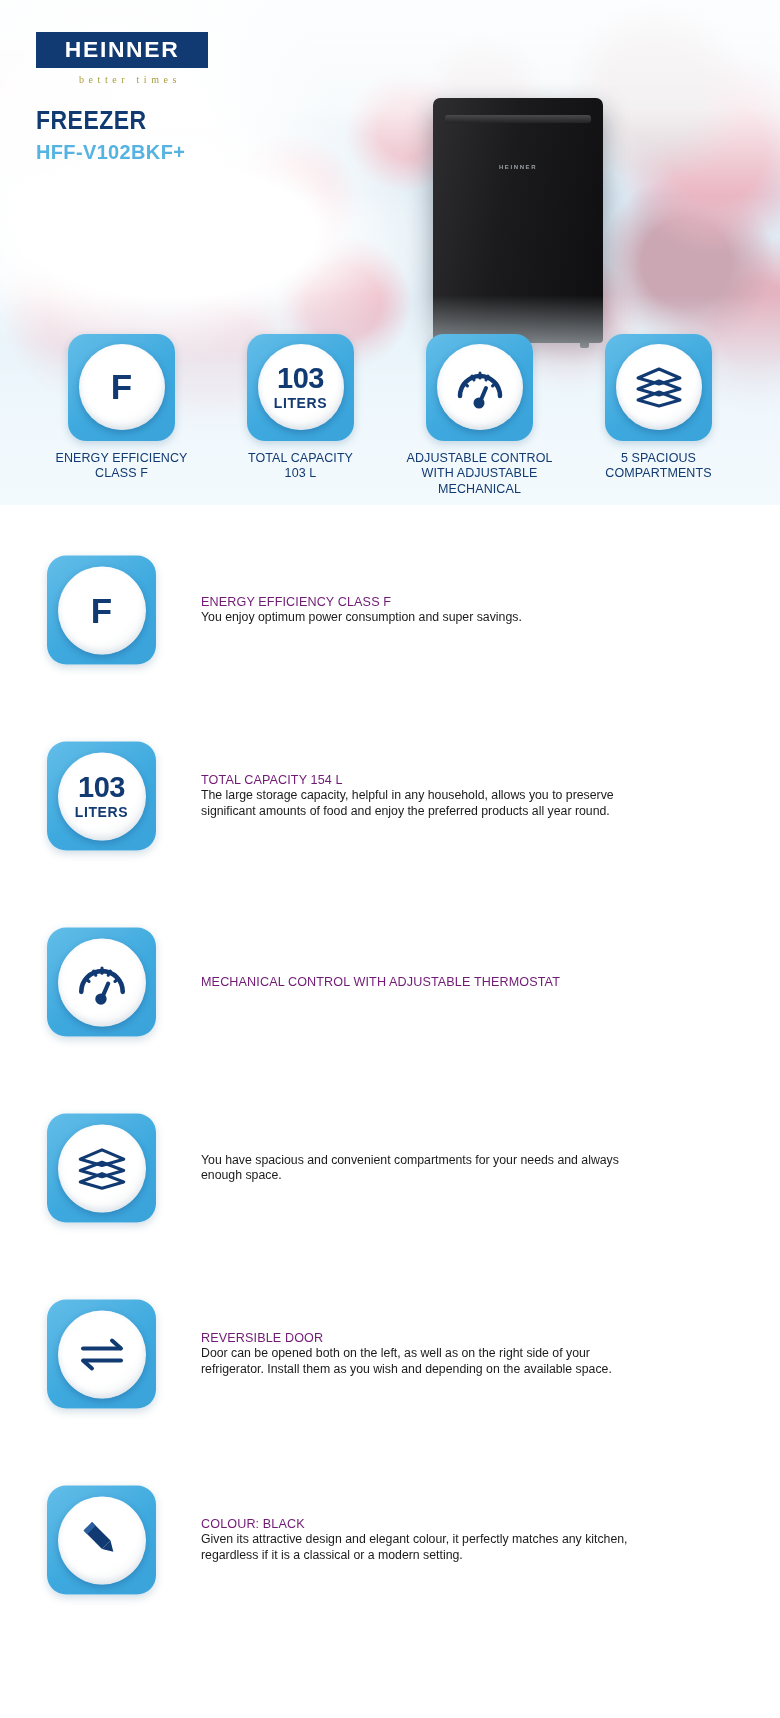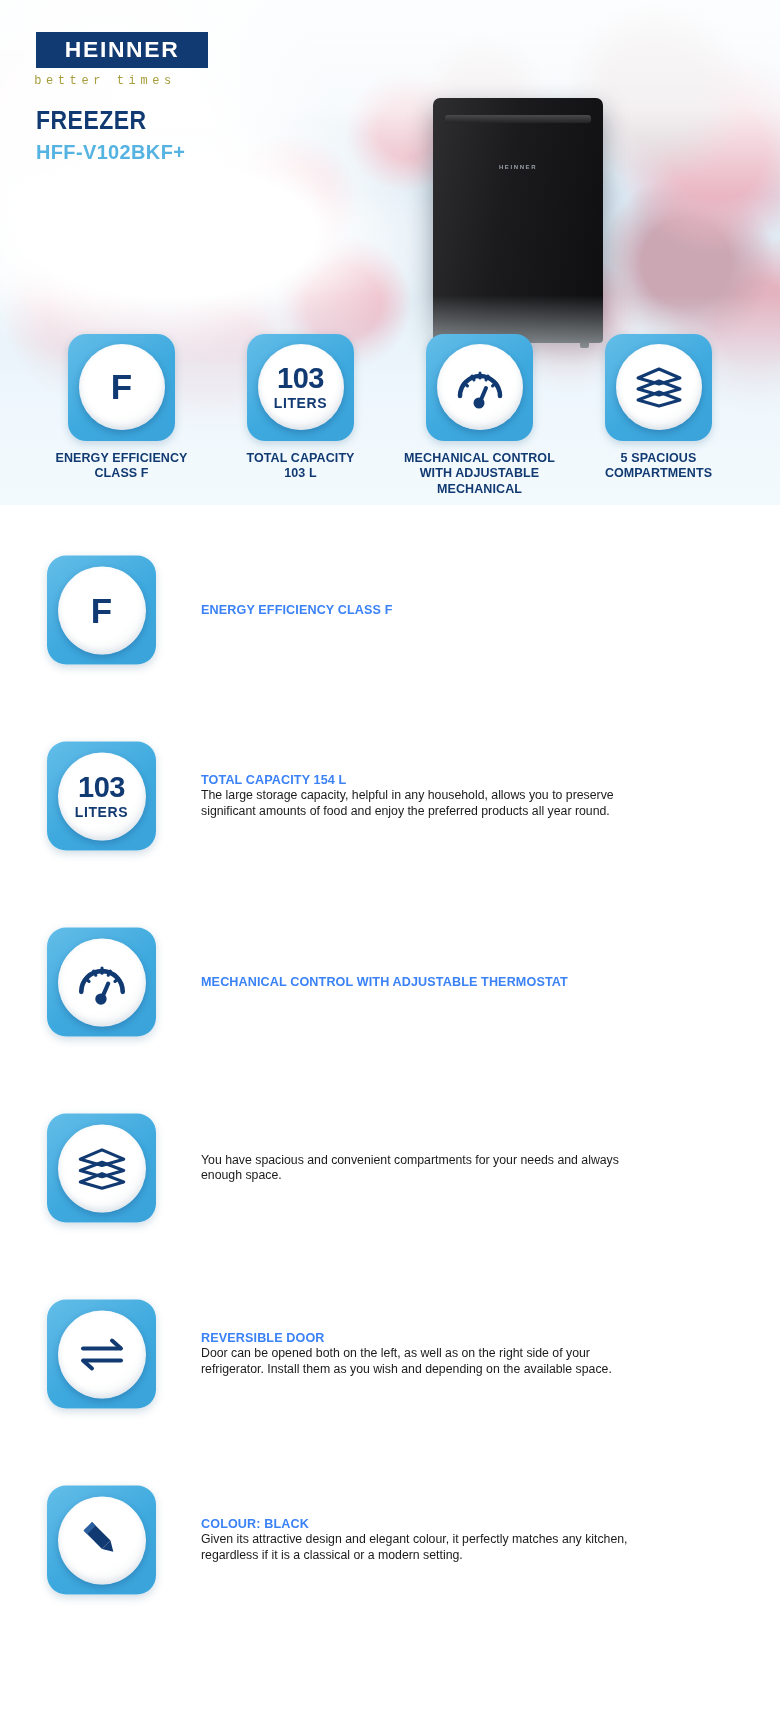--- a/index.html
+++ b/index.html
@@ -45,23 +45,23 @@
   
   .logo-box {
     position:absolute; left:36px; top:32px; width:172px; height:36px;
     background:#123a72; display:flex; align-items:center; justify-content:center;
   }
   .logo-text {
     color:#fff; font-size:22px; font-weight:bold; letter-spacing:1.6px;
     font-family:"Liberation Sans", sans-serif; transform:scaleX(1.04);
   }
   .tagline {
-    position:absolute; left:19px; top:74px; width:172px; text-align:center;
-    color:#a79d3c; font-size:12px; letter-spacing:4.6px;
-    font-family:Liberation Mono, monospace;
+    position:absolute; left:44px; top:74px; width:172px; text-align:center;
+    color:#a79d3c; font-size:10px; letter-spacing:4.6px;
+    font-family:Liberation Serif, serif;
   }
   .hero-title {
     position:absolute; left:36px; top:106px;
     color:#123a72; font-size:25px; font-weight:bold; letter-spacing:.5px;
     font-family:"Liberation Sans", sans-serif; transform:scaleX(.92); transform-origin:left;
   }
   .hero-model {
     position:absolute; left:36px; top:140px;
     color:#55b3e2; font-size:21px; font-weight:bold; letter-spacing:.4px;
     transform:scaleX(.95); transform-origin:left;
@@ -103,21 +103,21 @@
     width:86px; height:86px; border-radius:50%;
     background:radial-gradient(circle at 38% 30%, #ffffff 0%, #ffffff 58%, #eceff1 100%);
     box-shadow:0 3px 7px rgba(18,58,114,.30), inset 0 -3px 6px rgba(180,195,210,.45);
     display:flex; flex-direction:column; align-items:center; justify-content:center;
   }
   .badge-letter { color:#123a72; font-size:35px; font-weight:bold; }
   .badge-num { color:#123a72; font-size:29px; font-weight:bold; line-height:1; letter-spacing:-.5px; }
   .badge-unit { color:#123a72; font-size:14px; font-weight:bold; letter-spacing:.6px; margin-top:2px; }
   .badge-caption {
     margin-top:10px; text-align:center; color:#123a72;
-    font-size:12.5px; font-weight:bold; line-height:1.23; letter-spacing:.1px;
+    font-size:12.5px; font-weight:normal; line-height:1.23; letter-spacing:.1px;
   }
 
   
   .features { position:relative; width:780px; padding-top:12px; }
   .feature {
     position:relative; height:186px; display:flex; align-items:center;
   }
   .feature-badge {
     position:absolute; left:47px; top:50%; transform:translateY(-50%);
     width:109px; height:109px; border-radius:19px;
@@ -126,21 +126,21 @@
     box-shadow:0 3px 9px rgba(30,90,130,.20);
   }
   .feature-circle {
     width:88px; height:88px; border-radius:50%;
     background:radial-gradient(circle at 38% 30%, #ffffff 0%, #ffffff 58%, #edf0f2 100%);
     box-shadow:0 3px 7px rgba(18,58,114,.28), inset 0 -3px 6px rgba(180,195,210,.40);
     display:flex; flex-direction:column; align-items:center; justify-content:center;
   }
   .feature-text { position:absolute; left:201px; width:450px; }
   .feature-title {
-    color:#3b82f6; font-size:12.6px; font-weight:bold; letter-spacing:.12px; margin-bottom:1px;
+    color:#701a75; font-size:12.6px; font-weight:normal; letter-spacing:.12px; margin-bottom:1px;
   }
   .feature-desc { color:#1b1b1b; font-size:12.3px; line-height:1.26; }
 
   
   .ic { display:block; }
   .f-letter { color:#123a72; font-size:35px; font-weight:bold; }
   .f-num { color:#123a72; font-size:29px; font-weight:bold; line-height:1; letter-spacing:-.5px; }
   .f-unit { color:#123a72; font-size:14px; font-weight:bold; letter-spacing:.6px; margin-top:2px; }
 </style>
 </head>
@@ -204,21 +204,21 @@
               <line x1="28" y1="11" x2="28" y2="16"></line>
               <line x1="36" y1="14" x2="34" y2="18"></line>
               <line x1="44" y1="21" x2="40.5" y2="24"></line>
             </g>
             <line x1="28" y1="40" x2="34" y2="26" stroke="#123a72" stroke-width="4" stroke-linecap="round"></line>
             <circle cx="27" cy="41" r="5.5" fill="#123a72"></circle>
           </svg>
         </div>
       </div>
       <div class="badge-caption">
-        <div>MECHANICAL CONTROL</div>
+        <div>ADJUSTABLE CONTROL</div>
         <div>WITH ADJUSTABLE</div>
         <div>MECHANICAL</div>
       </div>
     </div>
 
     <div class="badge-cell">
       <div class="badge-tile">
         <div class="badge-circle">
           <svg class="ic" width="58" height="48" viewBox="0 0 58 48" aria-hidden="true">
             <g fill="none" stroke="#123a72" stroke-width="3" stroke-linejoin="round">
@@ -241,20 +241,21 @@
 <div class="features">
 
   <div class="feature">
     <div class="feature-badge">
       <div class="feature-circle">
         <span class="f-letter">F</span>
       </div>
     </div>
     <div class="feature-text">
       <div class="feature-title">ENERGY EFFICIENCY CLASS F</div>
+      <div class="feature-desc">You enjoy optimum power consumption and super savings.</div>
     </div>
   </div>
 
   <div class="feature">
     <div class="feature-badge">
       <div class="feature-circle">
         <span class="f-num">103</span>
         <span class="f-unit">LITERS</span>
       </div>
     </div>

